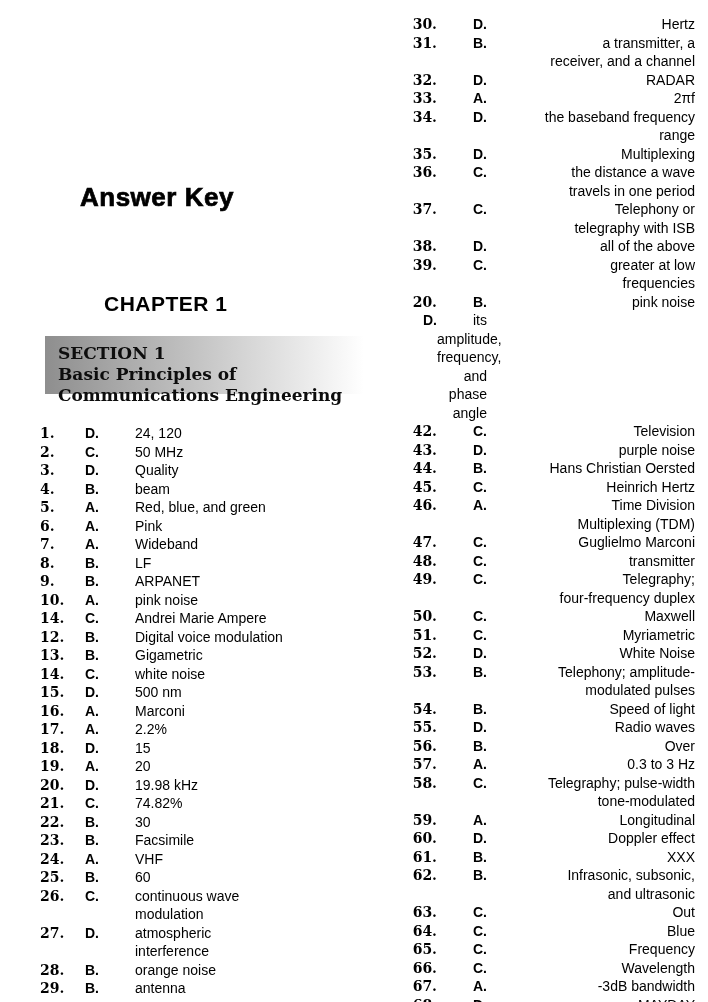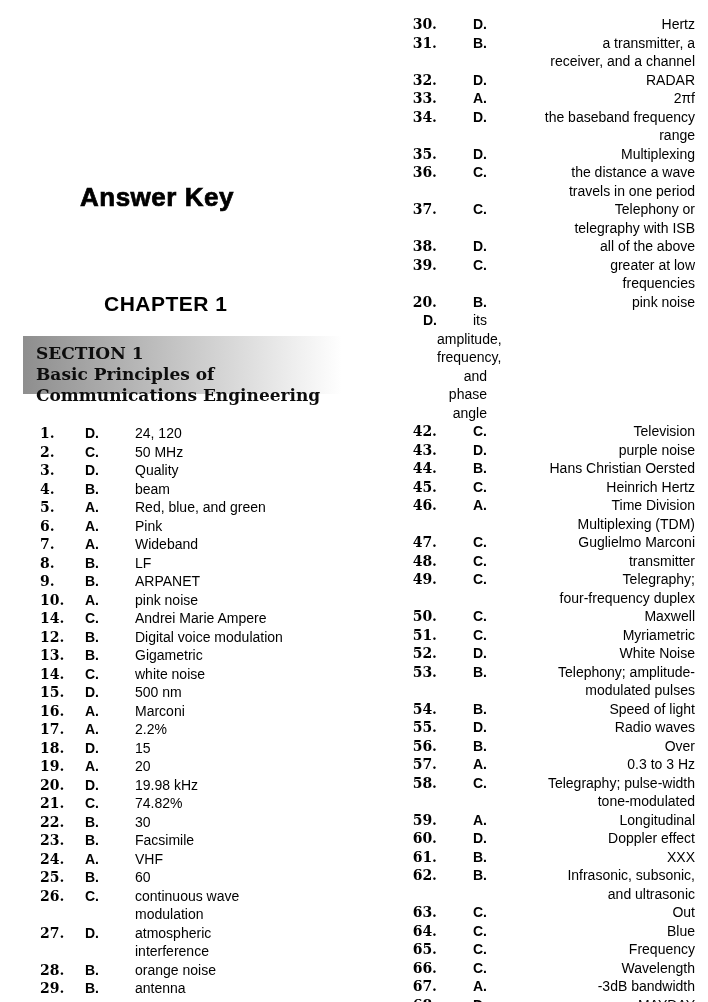--- a/index.html
+++ b/index.html
@@ -27,21 +27,21 @@
   .chapter-title {
     position: absolute;
     left: 104px; top: 292px;
     font-size: 21px;
     font-weight: bold;
     letter-spacing: 0.5px;
     white-space: nowrap;
   }
   .section-header {
     position: absolute;
-    left: 23px; top: 336px;
+    left: 45px; top: 336px;
     width: 319px; height: 58px;
     box-sizing: border-box;
     padding: 7px 0 8px 13px;
     background: linear-gradient(to right, #8e8e8e, #ffffff);
   }
   .section-title {
     font-family: "DejaVu Serif", serif;
     font-weight: bold;
     font-size: 17px;
     line-height: 21px;

